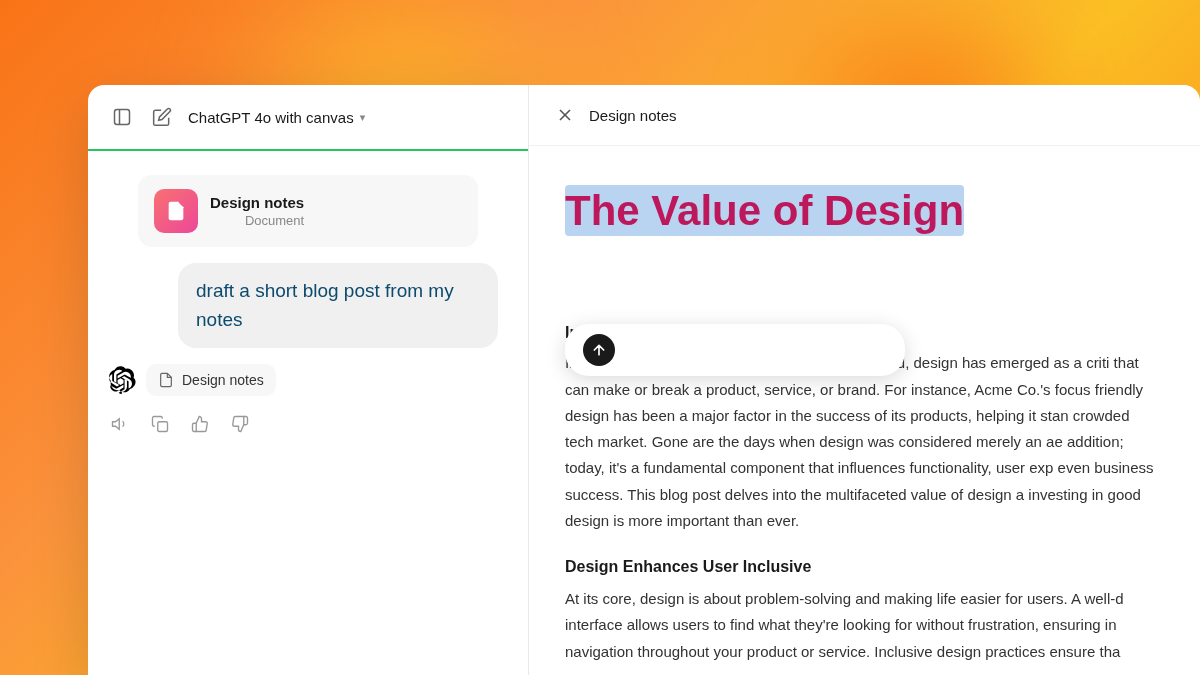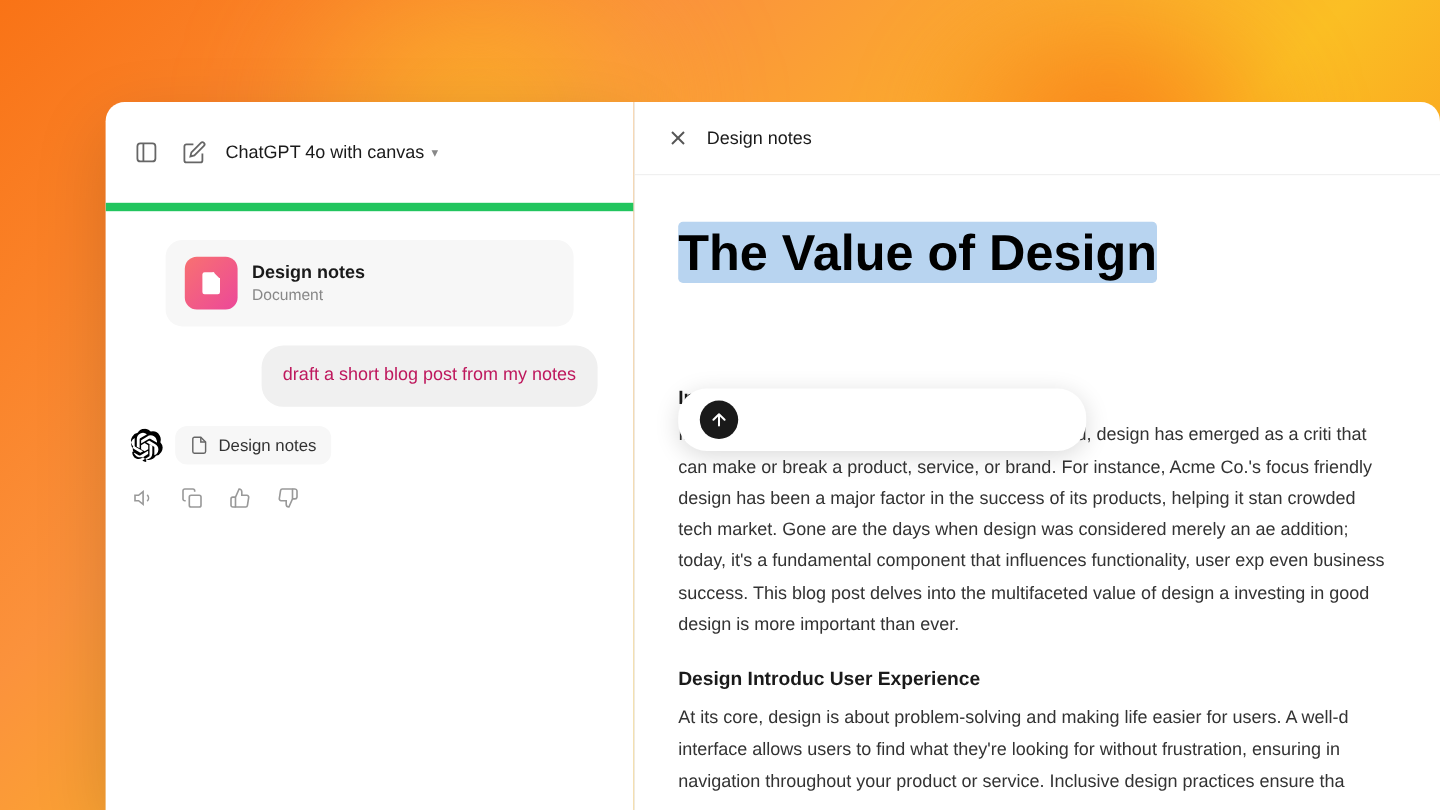--- a/index.html
+++ b/index.html
@@ -53,22 +53,22 @@
       border-radius: 16px 0 0 0;
       display: flex;
       flex-direction: column;
       overflow: hidden;
       box-shadow: 0 20px 60px rgba(0,0,0,0.15);
     }
 
     .chat-header {
       display: flex;
       align-items: center;
-      padding: 28px 20px;
-      border-bottom: 7px solid #22c55e;
+      padding: 18px 20px;
+      border-bottom: 2px solid #22c55e;
       gap: 12px;
     }
 
     .header-icon {
       width: 28px;
       height: 28px;
       display: flex;
       align-items: center;
       justify-content: center;
       color: #666;
@@ -141,29 +141,30 @@
     .doc-title {
       font-size: 15px;
       font-weight: 600;
       color: #1a1a1a;
     }
 
     .doc-subtitle {
       font-size: 13px;
       color: #888;
       margin-top: 2px;
+      text-align: right;
     }
 
     
     .user-message {
       background: #f0f0f0;
       border-radius: 18px;
       padding: 14px 18px;
-      font-size: 15px;
-      color: #be185d;
+      font-size: 19px;
+      color: #0c4a6e;
       line-height: 1.5;
       max-width: 80%;
       align-self: flex-end;
       margin-right: 10px;
     }
 
     
     .assistant-response {
       display: flex;
       flex-direction: column;
@@ -271,21 +272,21 @@
     .canvas-content {
       flex: 1;
       overflow-y: auto;
       padding: 40px 40px 40px 36px;
       position: relative;
     }
 
     .article-title {
       font-size: 42px;
       font-weight: 800;
-      color: #000000;
+      color: #be185d;
       line-height: 1.2;
       margin-bottom: 28px;
       position: relative;
       display: inline-block;
     }
 
     .title-highlight {
       background: #b8d4f0;
       border-radius: 4px;
       padding: 2px 0;
@@ -482,21 +483,21 @@
         </div>
       </div>
 
       <div style="margin-top: 60px;">
         <div class="intro-label">
           <span>Introduc</span>
         </div>
 
         <p class="article-paragraph">In an increasingly competitive and fast-paced world, design has emerged as a criti that can make or break a product, service, or brand. For instance, Acme Co.'s focus friendly design has been a major factor in the success of its products, helping it stan crowded tech market. Gone are the days when design was considered merely an ae addition; today, it's a fundamental component that influences functionality, user exp even business success. This blog post delves into the multifaceted value of design a investing in good design is more important than ever.</p>
 
-        <div class="section-heading">Design Introduc User Experience</div>
+        <div class="section-heading">Design Enhances User Inclusive</div>
 
         <p class="article-paragraph">At its core, design is about problem-solving and making life easier for users. A well-d interface allows users to find what they're looking for without frustration, ensuring in navigation throughout your product or service. Inclusive design practices ensure tha</p>
       </div>
 
     </div>
   </div>
 
 </div>
 
 </body></html>

